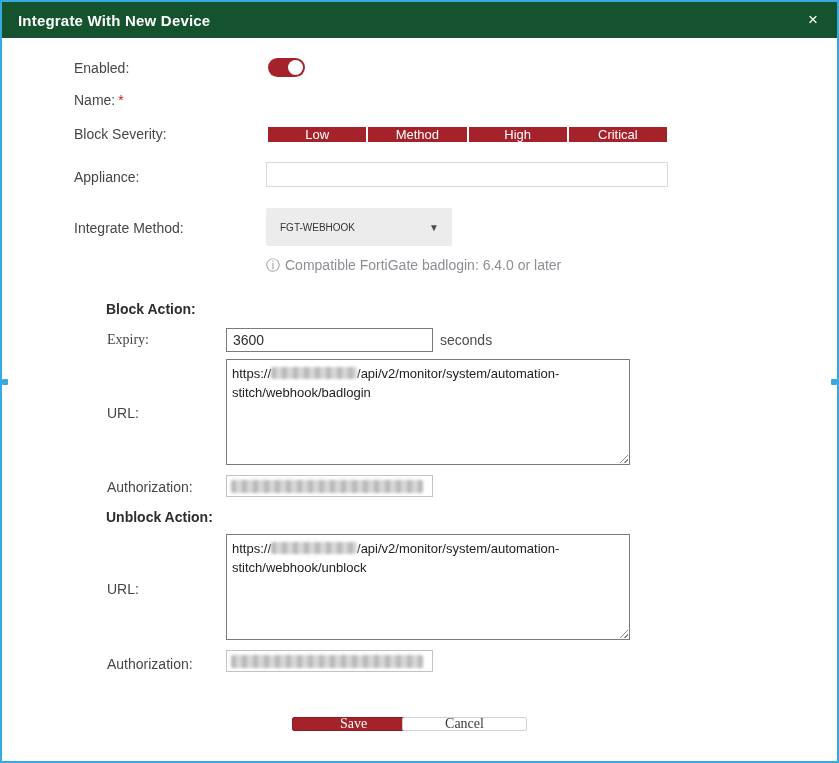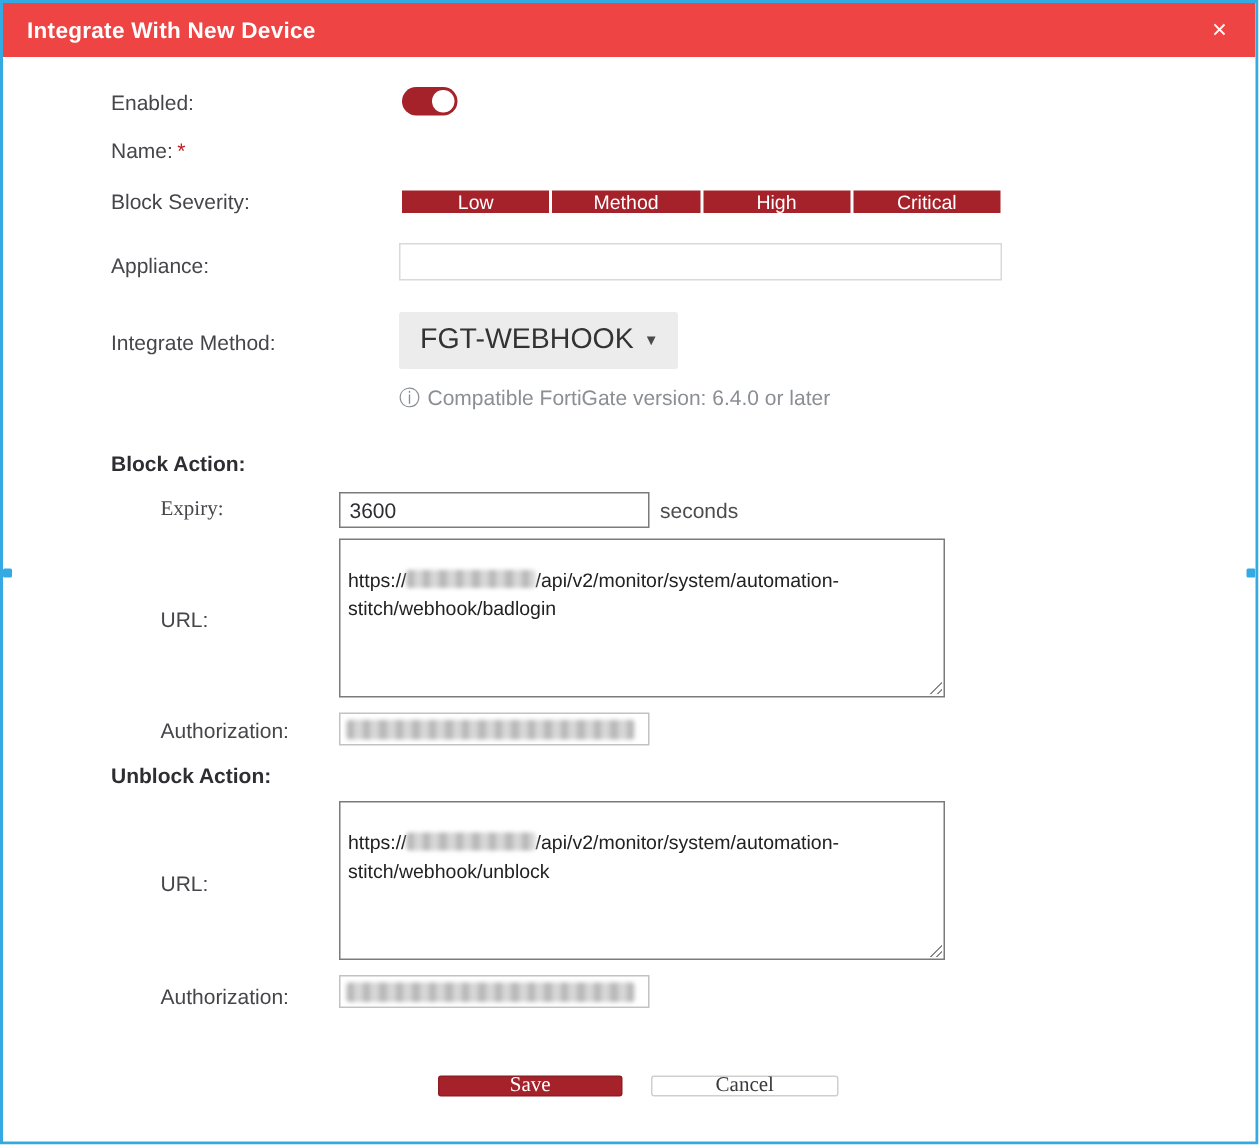--- a/index.html
+++ b/index.html
@@ -11,34 +11,34 @@
     color: #3a3a3e;
   }
   .dialog {
     position: absolute; inset: 0;
     border: 2px solid #35a9e1;
     background: #fff;
     overflow: hidden;
   }
   .header {
     position: absolute; top: 0; left: 0; right: 0; height: 36px;
-    background: #ef4444;
+    background: #14532d;
     display: flex; align-items: center;
     padding: 0 16px;
   }
   .header .title {
     color: #fff; font-size: 15px; font-weight: 700; letter-spacing: .2px;
   }
   .close-btn {
     position: absolute; right: 12px; top: 0; height: 36px; width: 24px;
     display: flex; align-items: center; justify-content: center;
     color: #fff; font-size: 17px; cursor: pointer; background: transparent; border: 0;
   }
   .lbl { position: absolute; font-size: 14px; color: #46464a; }
-  .section-hdr { position: absolute; font-size: 14px; font-weight: 700; color: #2e2e32; }
+  .section-hdr { position: absolute; font-size: 14px; font-weight: 700; color: #2e2e32; margin-left: 32px; }
   .req { color: #c21d25; margin-left: 3px; }
 
   
   .toggle {
     position: absolute; left: 266px; top: 56px;
     width: 37px; height: 19px; border-radius: 10px;
     background: #a5222b; cursor: pointer;
   }
   .toggle .knob {
     position: absolute; right: 2px; top: 2px;
@@ -63,31 +63,31 @@
     flex: 1; background: #a5222b; color: #fff; border: 0;
     font-family: "Liberation Sans", sans-serif; font-size: 13px; cursor: pointer;
     display: flex; align-items: center; justify-content: center;
   }
 
   .dropdown {
     position: absolute; left: 264px; top: 206px; width: 186px; height: 38px;
     background: #ececec; display: flex; align-items: center;
     padding: 0 14px; cursor: pointer; border-radius: 2px;
   }
-  .dropdown .dd-value { font-size: 19px; color: #333; }
+  .dropdown .dd-value { font-size: 10px; color: #333; }
   .dropdown .dd-caret { position: absolute; right: 13px; font-size: 10px; color: #4a4a4a; }
 
   .note { position: absolute; left: 264px; top: 255px; font-size: 14px; color: #8b8f94; }
   .note .note-icon { font-size: 14px; margin-right: 5px; color: #8b8f94; }
 
   .fake-textarea {
     position: absolute; left: 224px; top: 357px; width: 404px; height: 106px;
     border: 1px solid #7b7b7b; background: #fff;
     font-size: 13px; line-height: 1.45; color: #222;
-    padding: 18px 5px; overflow: hidden; cursor: text;
+    padding: 5px 5px; overflow: hidden; cursor: text;
   }
   #url2-area { top: 532px; }
   .resize-grip {
     position: absolute; right: 1px; bottom: 1px; width: 10px; height: 10px;
     background: repeating-linear-gradient(-45deg, transparent 0 2px, #8a8a8a 2px 3px);
     clip-path: polygon(100% 0, 100% 100%, 0 100%);
   }
 
   .redacted {
     display: inline-block; vertical-align: -1px;
@@ -105,21 +105,21 @@
   .redact-auth { width: 192px; height: 13px; }
 
   .unit { position: absolute; left: 438px; top: 330px; font-size: 14px; color: #4c4c50; }
 
   .btn {
     position: absolute; height: 14px; font-family: Liberation Serif, serif;
     font-size: 14px; cursor: pointer; border-radius: 2px;
     display: flex; align-items: center; justify-content: center;
   }
   #save-btn  { left: 290px; top: 715px; width: 123px; background: #a5222b; color: #fff; border: 1px solid #8e1d24; }
-  #cancel-btn{ left: 432px; top: 715px; width: 125px; background: #fff; color: #3a3a3e; border: 1px solid #cfcfcf; }
+  #cancel-btn{ left: 400px; top: 715px; width: 125px; background: #fff; color: #3a3a3e; border: 1px solid #cfcfcf; }
 
   .resize-handle {
     position: absolute; width: 6px; height: 6px; background: #35a9e1; border-radius: 1px;
   }
   #handle-left  { left: 0px;  top: 377px; }
   #handle-right { right: 0px; top: 377px; }
 </style>
 </head>
 <body>
 
@@ -150,21 +150,21 @@
   <span class="lbl" style="left:72px; top:167px;">Appliance:</span>
   <input class="txt" id="appliance-input" value="" style="">
 
   <span class="lbl" style="left:72px; top:218px;">Integrate Method:</span>
   <div class="dropdown">
     <span class="dd-value">FGT-WEBHOOK</span>
     <span class="dd-caret">▼</span>
   </div>
 
   <div class="note">
-    <span class="note-icon">ⓘ</span><span>Compatible FortiGate version: 6.4.0 or later</span>
+    <span class="note-icon">ⓘ</span><span>Compatible FortiGate badlogin: 6.4.0 or later</span>
   </div>
 
   <span class="section-hdr" style="left:72px; top:299px;">Block Action:</span>
 
   <span class="lbl" style="left:105px; top:330px;font-family:Liberation Serif, serif;">Expiry:</span>
   <input class="txt" id="expiry-input" value="3600" style="">
   <span class="unit">seconds</span>
 
   <span class="lbl" style="left:105px; top:403px;">URL:</span>
   <div class="fake-textarea" id="url1-area">

